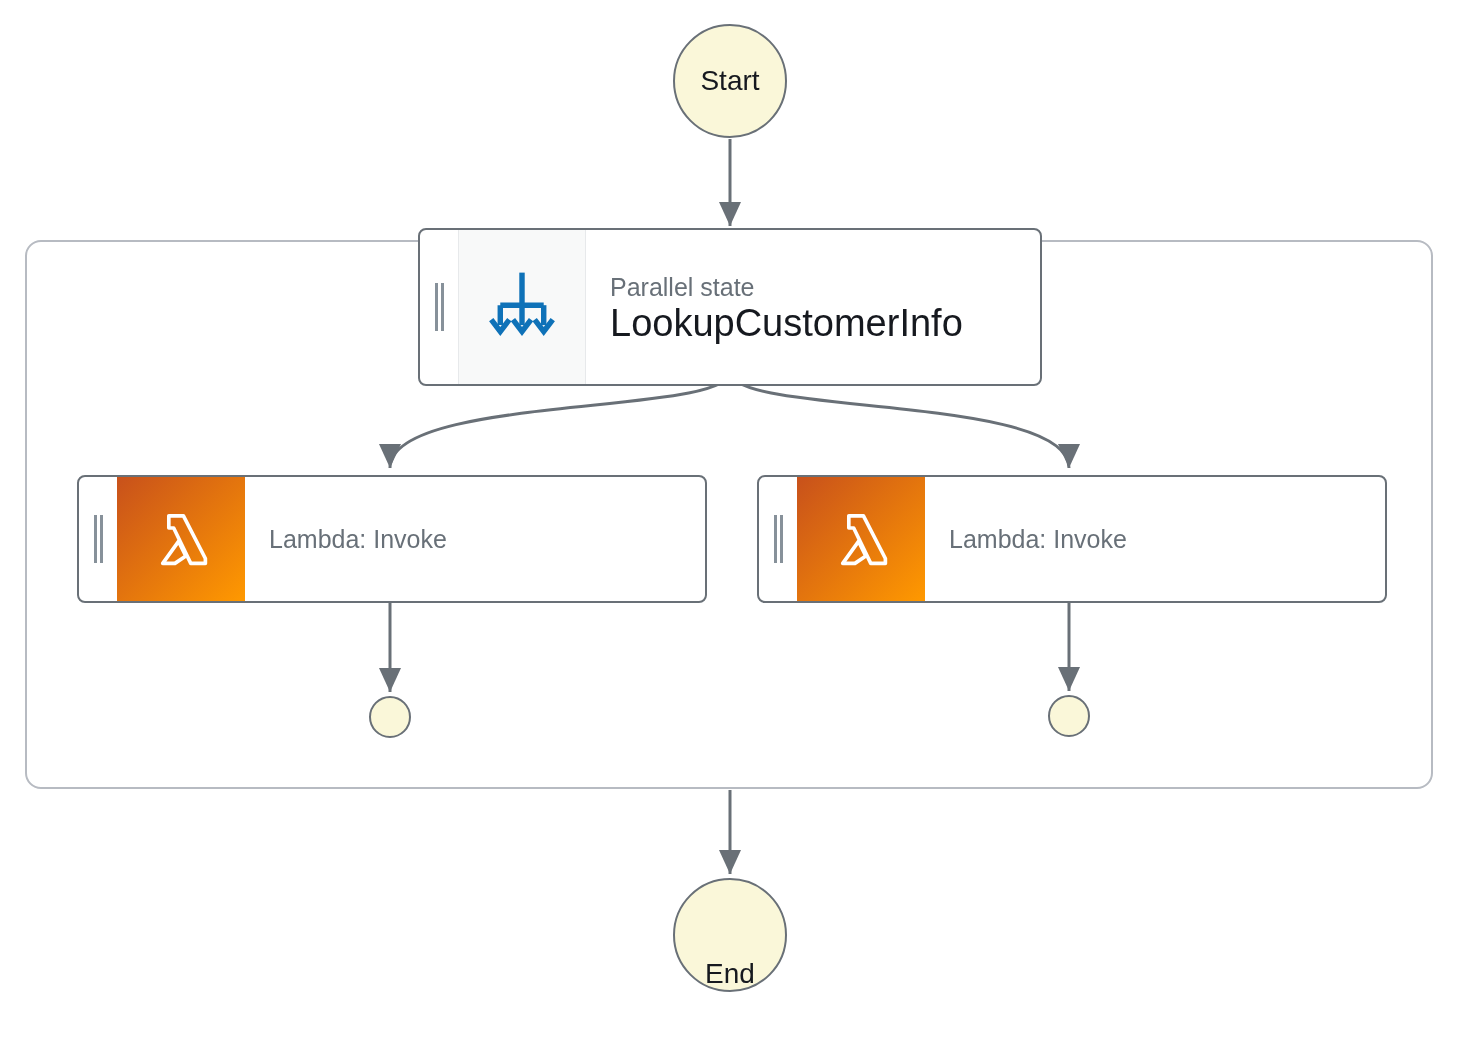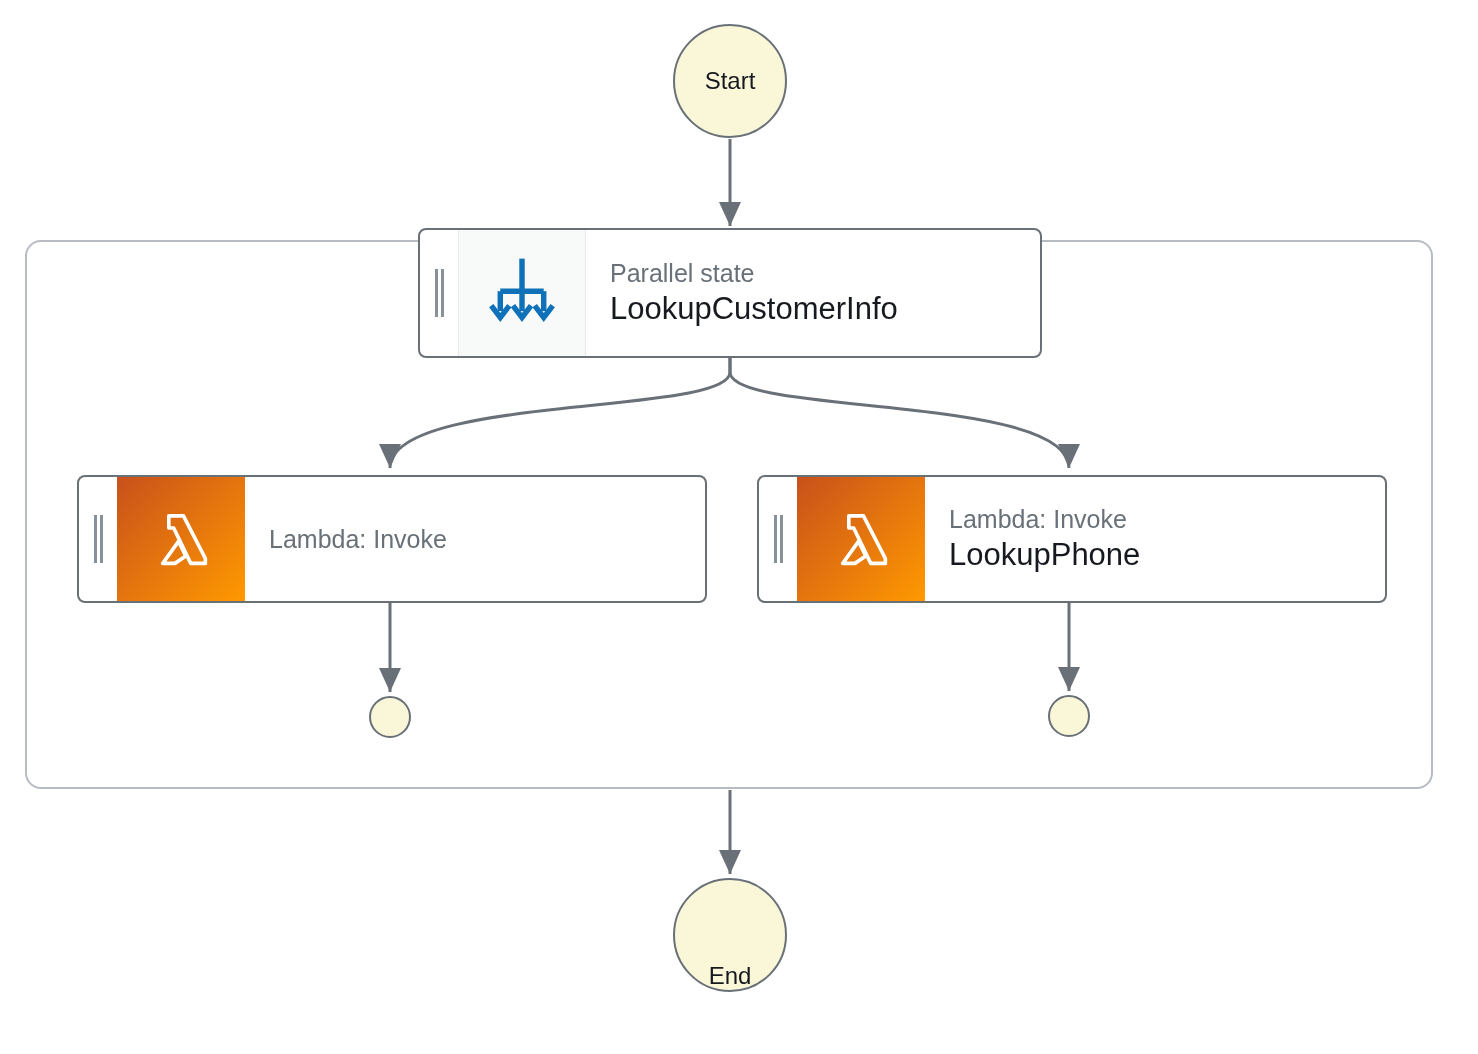--- a/index.html
+++ b/index.html
@@ -27,21 +27,21 @@
     position:absolute;
     box-sizing:border-box;
     background:#ffffff;
     border:2px solid #697077;
     border-radius:8px;
     display:flex;
     align-items:stretch;
     z-index:3;
     overflow:hidden;
   }
-  .node.parallel{left:418px;top:228px;width:624px;height:130px;}
+  .node.parallel{left:418px;top:228px;width:624px;height:158px;}
   .node.lambda-a{left:77px;top:475px;width:630px;height:128px;}
   .node.lambda-b{left:757px;top:475px;width:630px;height:128px;}
   .grip{
     width:38px;
     display:flex;align-items:center;justify-content:center;
     cursor:grab;
     flex:0 0 auto;
   }
   .grip-lines{
     width:9px;height:48px;
@@ -67,35 +67,35 @@
     flex:1 1 auto;
     display:flex;flex-direction:column;justify-content:center;
     padding-left:24px;
     min-width:0;
   }
   .type-label{
     font-size:25px;line-height:32px;color:#687078;
     white-space:nowrap;
   }
   .name-label{
-    font-size:31px;line-height:40px;color:#16191f;
+    font-size:38px;line-height:40px;color:#16191f;
     white-space:nowrap;
   }
   
   .terminal{
     position:absolute;
     border-radius:50%;
     background:#faf7d9;
     border:2px solid #697077;
     box-sizing:border-box;
     display:flex;align-items:center;justify-content:center;
     color:#16191f;
     z-index:3;
   }
-  .terminal.big{width:114px;height:114px;font-size:24px;}
+  .terminal.big{width:114px;height:114px;font-size:28px;}
   .terminal.start{left:673px;top:24px;}
   .terminal.end{left:673px;top:878px;align-items:flex-end;}
   .terminal.small{width:42px;height:42px;}
   .terminal.small.branch-a{left:369px;top:696px;}
   .terminal.small.branch-b{left:1048px;top:695px;}
 </style>
 </head>
 <body>
 
 <div id="canvas">
@@ -168,21 +168,20 @@
     <div class="icon-cell lambda-ic">
       <svg width="78" height="78" viewBox="0 0 64 64">
         <g stroke="#ffffff" stroke-width="3" fill="none" stroke-linejoin="round">
           <path d="M22,13 L34,13 L52,48 L52,52 L40,52 L26,23 L22,23 Z"></path>
           <path d="M30,34 L36,46 L27,52 L17,52 Z"></path>
         </g>
       </svg>
     </div>
     <div class="text-cell">
       <div class="type-label">Lambda: Invoke</div>
-      <div class="name-label">LookupPhone</div>
     </div>
   </div>
 
   <div class="terminal small branch-a"></div>
   <div class="terminal small branch-b"></div>
 
   <div class="terminal big end">
     <span>End</span>
   </div>
 

